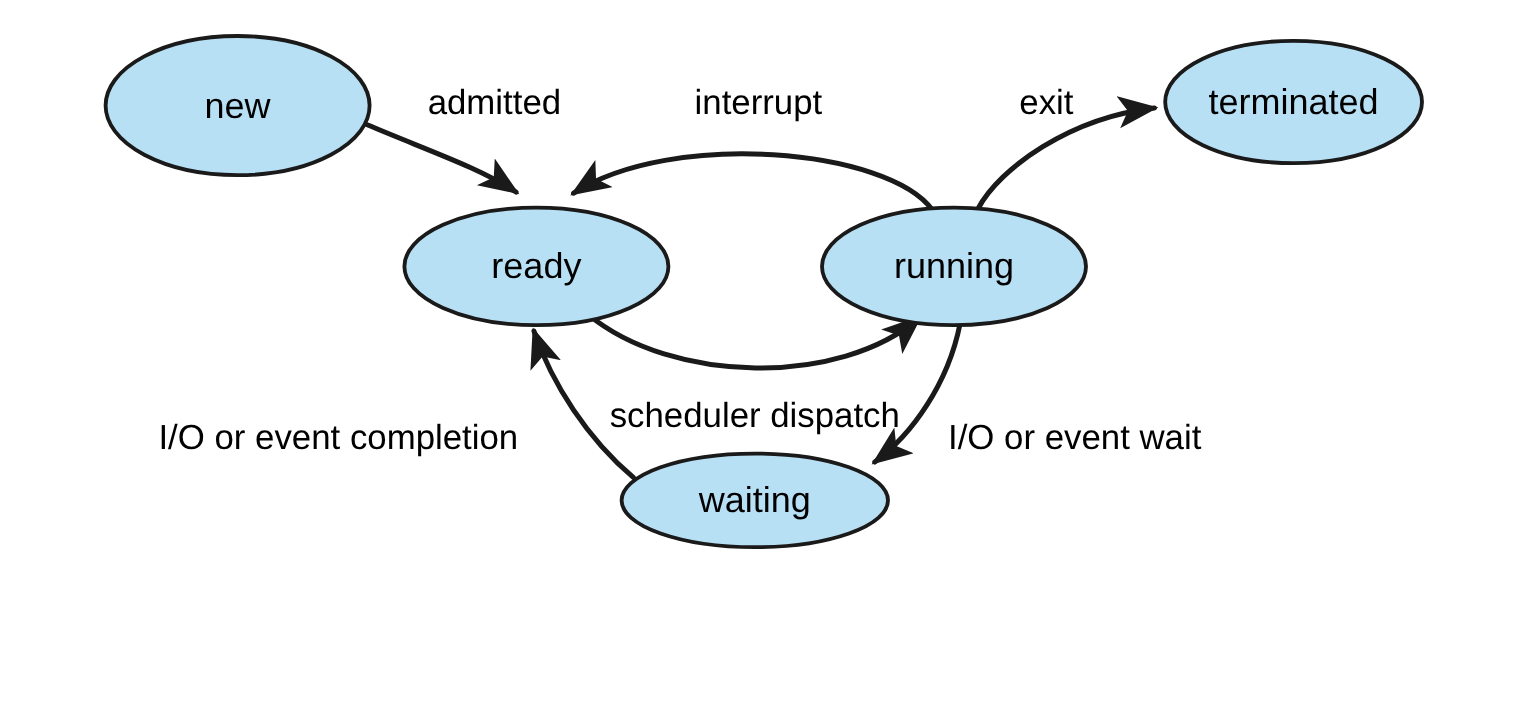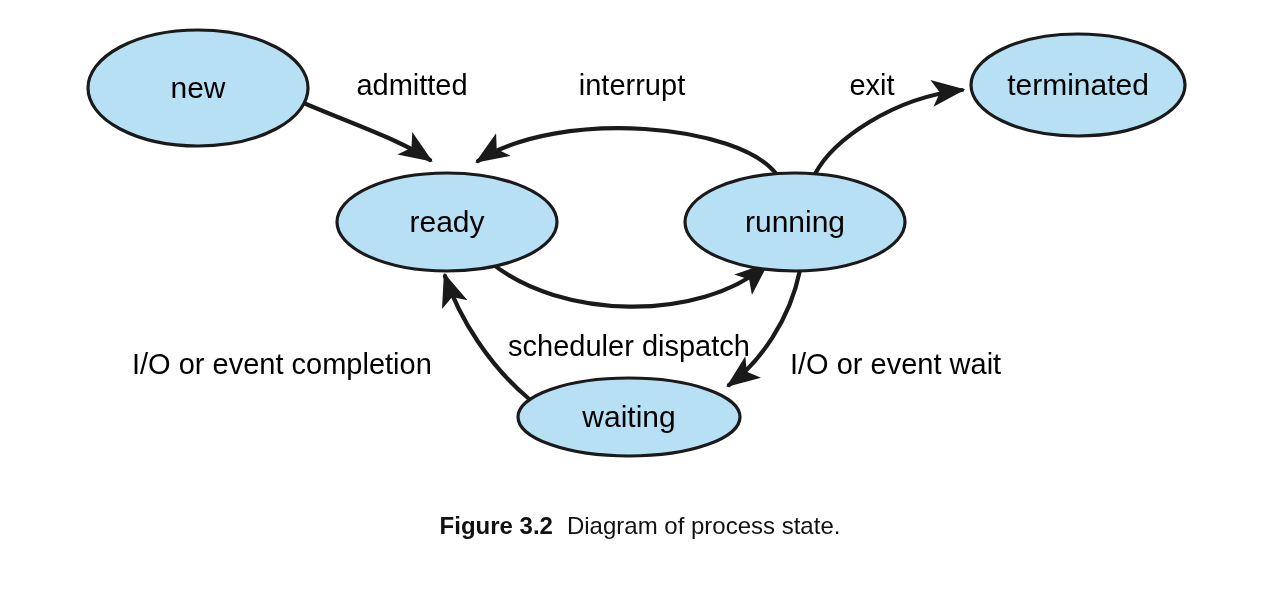--- a/index.html
+++ b/index.html
@@ -125,17 +125,14 @@
 
     <text class="edge-label anchor-middle" x="872" y="95">exit</text>
 
     <text class="edge-label anchor-middle" x="629" y="356">scheduler dispatch</text>
 
     <text class="edge-label anchor-start" x="790" y="374">I/O or event wait</text>
 
     <text class="edge-label anchor-start" x="132" y="374">I/O or event completion</text>
   </svg>
 
-  <div class="caption">
-    <span class="caption-label">Figure 3.2</span><span class="caption-text">Diagram of process state.</span>
-  </div>
 
 </div>
 
 </body></html>

